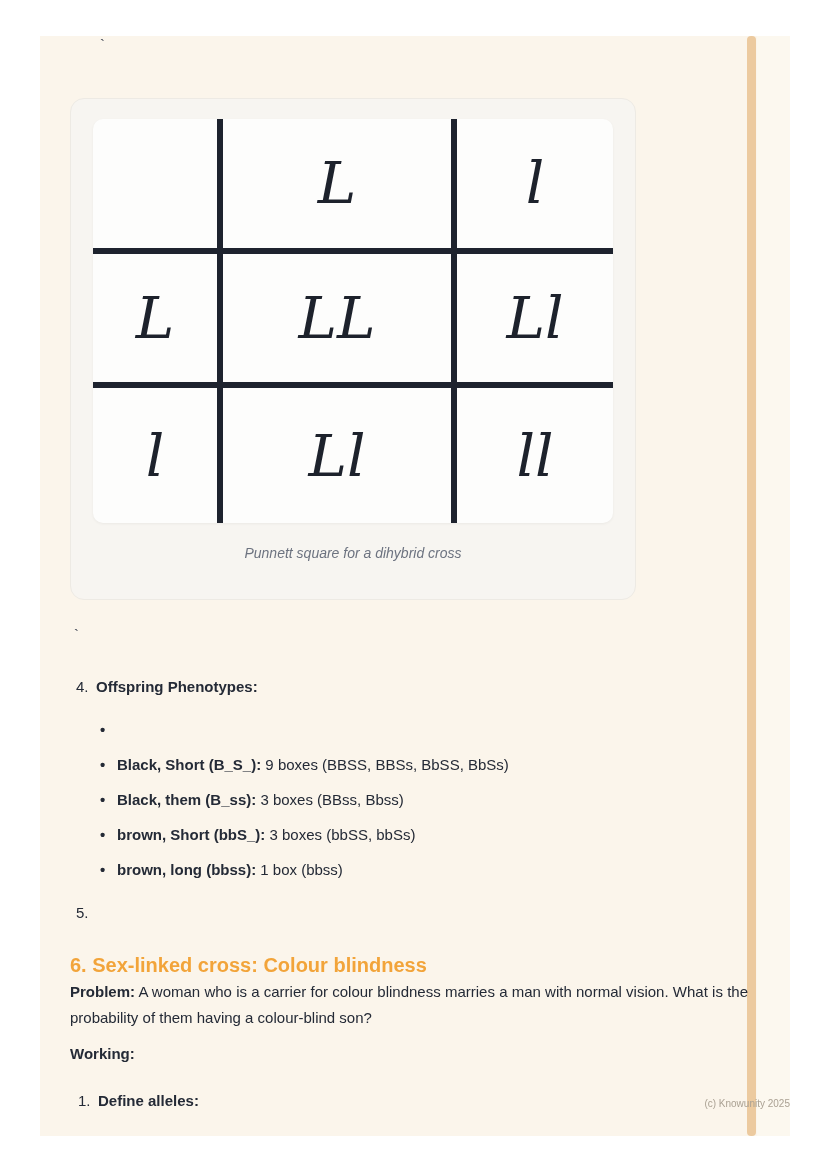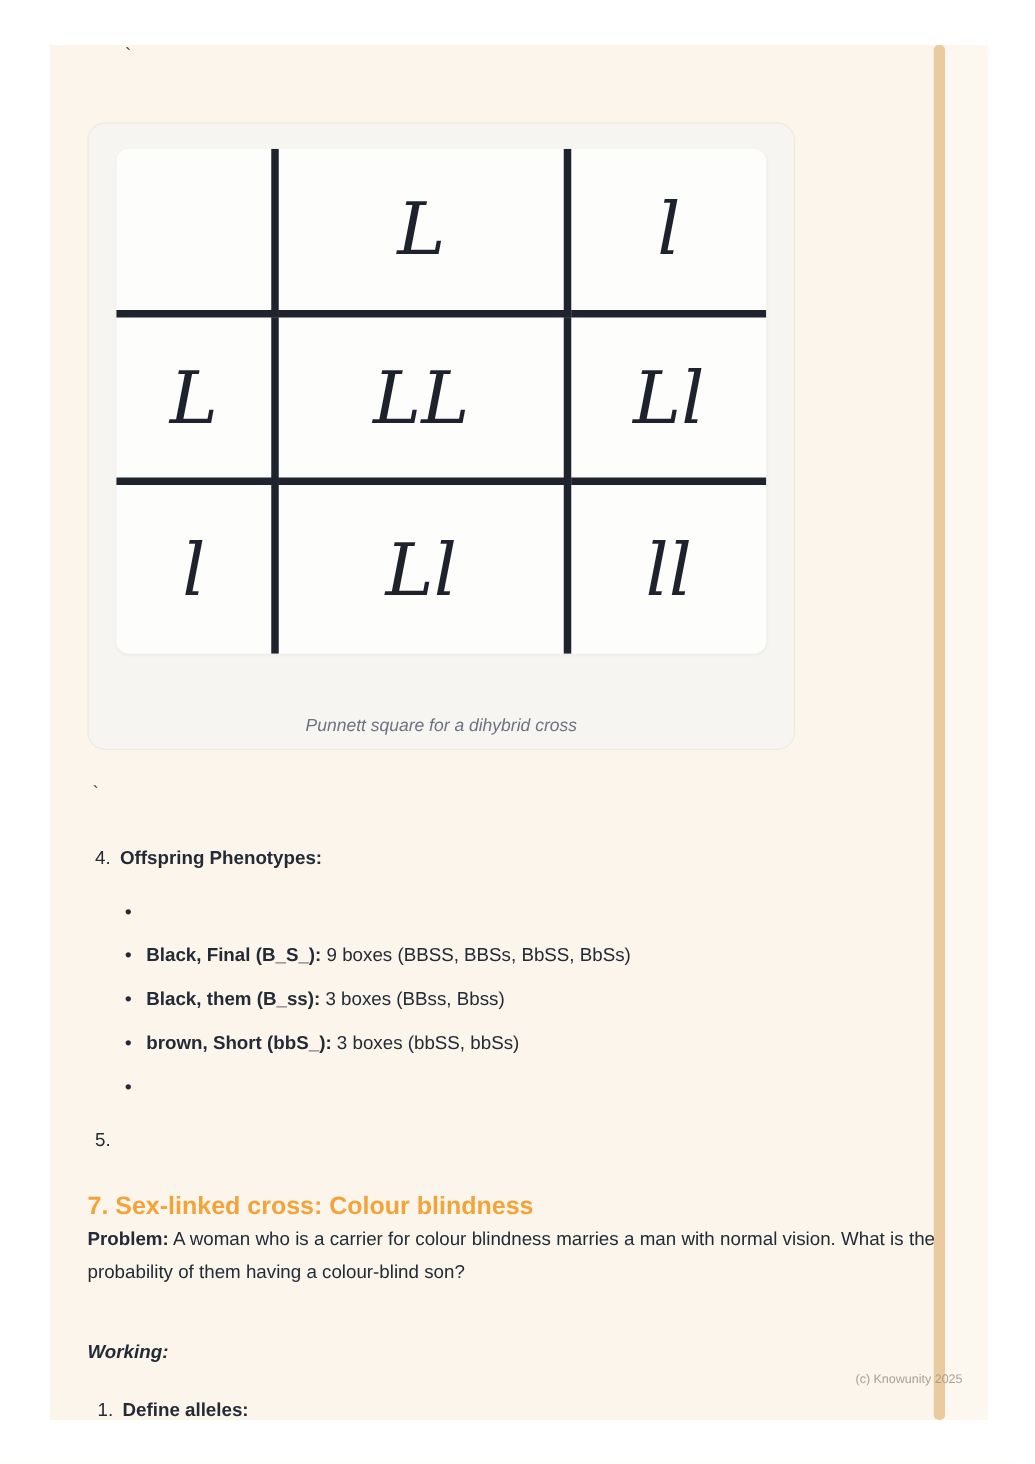--- a/index.html
+++ b/index.html
@@ -64,21 +64,20 @@
     line-height:1;
   }
   .b-right  { border-right:6px solid #1e232e; }
   .b-bottom { border-bottom:6px solid #1e232e; }
   .caption {
     position:absolute; left:0; right:0; top:446px;
     text-align:center;
     font-style:italic;
     font-size:14px;
     color:#6d7380;
-    margin-top:27px;
   }
 
   
   .content {
     position:absolute; left:30px; top:640px;
     width:678px;
     font-size:15px;
     line-height:21px;
   }
   .num-item { display:flex; padding-left:6px; }
@@ -100,25 +99,25 @@
     font-size:20px;
     line-height:24px;
     font-weight:700;
     color:#f2a43a;
   }
   .problem {
     margin-top:2px;
     line-height:26px;
     text-align:justify;
   }
-  .working { margin-top:40px; font-weight:700;font-style:italic; }
+  .working { margin-top:12px; font-weight:700; }
   .item1 { margin-top:26px; padding-left:8px; }
 
   .copyright {
-    position:absolute; top:1062px; right:20px;
+    position:absolute; top:1062px; right:0;
     font-size:10px;
     color:#aaa193;
     z-index:3;
   }
 </style>
 </head>
 <body>
 
 <div class="sheet">
 
@@ -154,40 +153,41 @@
       <span class="num">4.</span>
       <span class="bold">Offspring Phenotypes:</span>
     </div>
 
     <div class="bullets">
       <div class="bullet">
         <span class="marker">•</span>
       </div>
       <div class="bullet">
         <span class="marker">•</span>
-        <span><span class="bold">Black, Final (B_S_):</span><span> 9 boxes (BBSS, BBSs, BbSS, BbSs)</span></span>
+        <span><span class="bold">Black, Short (B_S_):</span><span> 9 boxes (BBSS, BBSs, BbSS, BbSs)</span></span>
       </div>
       <div class="bullet">
         <span class="marker">•</span>
         <span><span class="bold">Black, them (B_ss):</span><span> 3 boxes (BBss, Bbss)</span></span>
       </div>
       <div class="bullet">
         <span class="marker">•</span>
         <span><span class="bold">brown, Short (bbS_):</span><span> 3 boxes (bbSS, bbSs)</span></span>
       </div>
       <div class="bullet">
         <span class="marker">•</span>
+        <span><span class="bold">brown, long (bbss):</span><span> 1 box (bbss)</span></span>
       </div>
     </div>
 
     <div class="num-item item5">
       <span class="num">5.</span>
     </div>
 
-    <div class="heading3">7. Sex-linked cross: Colour blindness</div>
+    <div class="heading3">6. Sex-linked cross: Colour blindness</div>
 
     <div class="problem">
       <span class="bold">Problem:</span><span> A woman who is a carrier for colour blindness marries a man with normal vision. What is the probability of them having a colour-blind son?</span>
     </div>
 
     <div class="working">Working:</div>
 
     <div class="num-item item1">
       <span class="num">1.</span>
       <span class="bold">Define alleles:</span>

